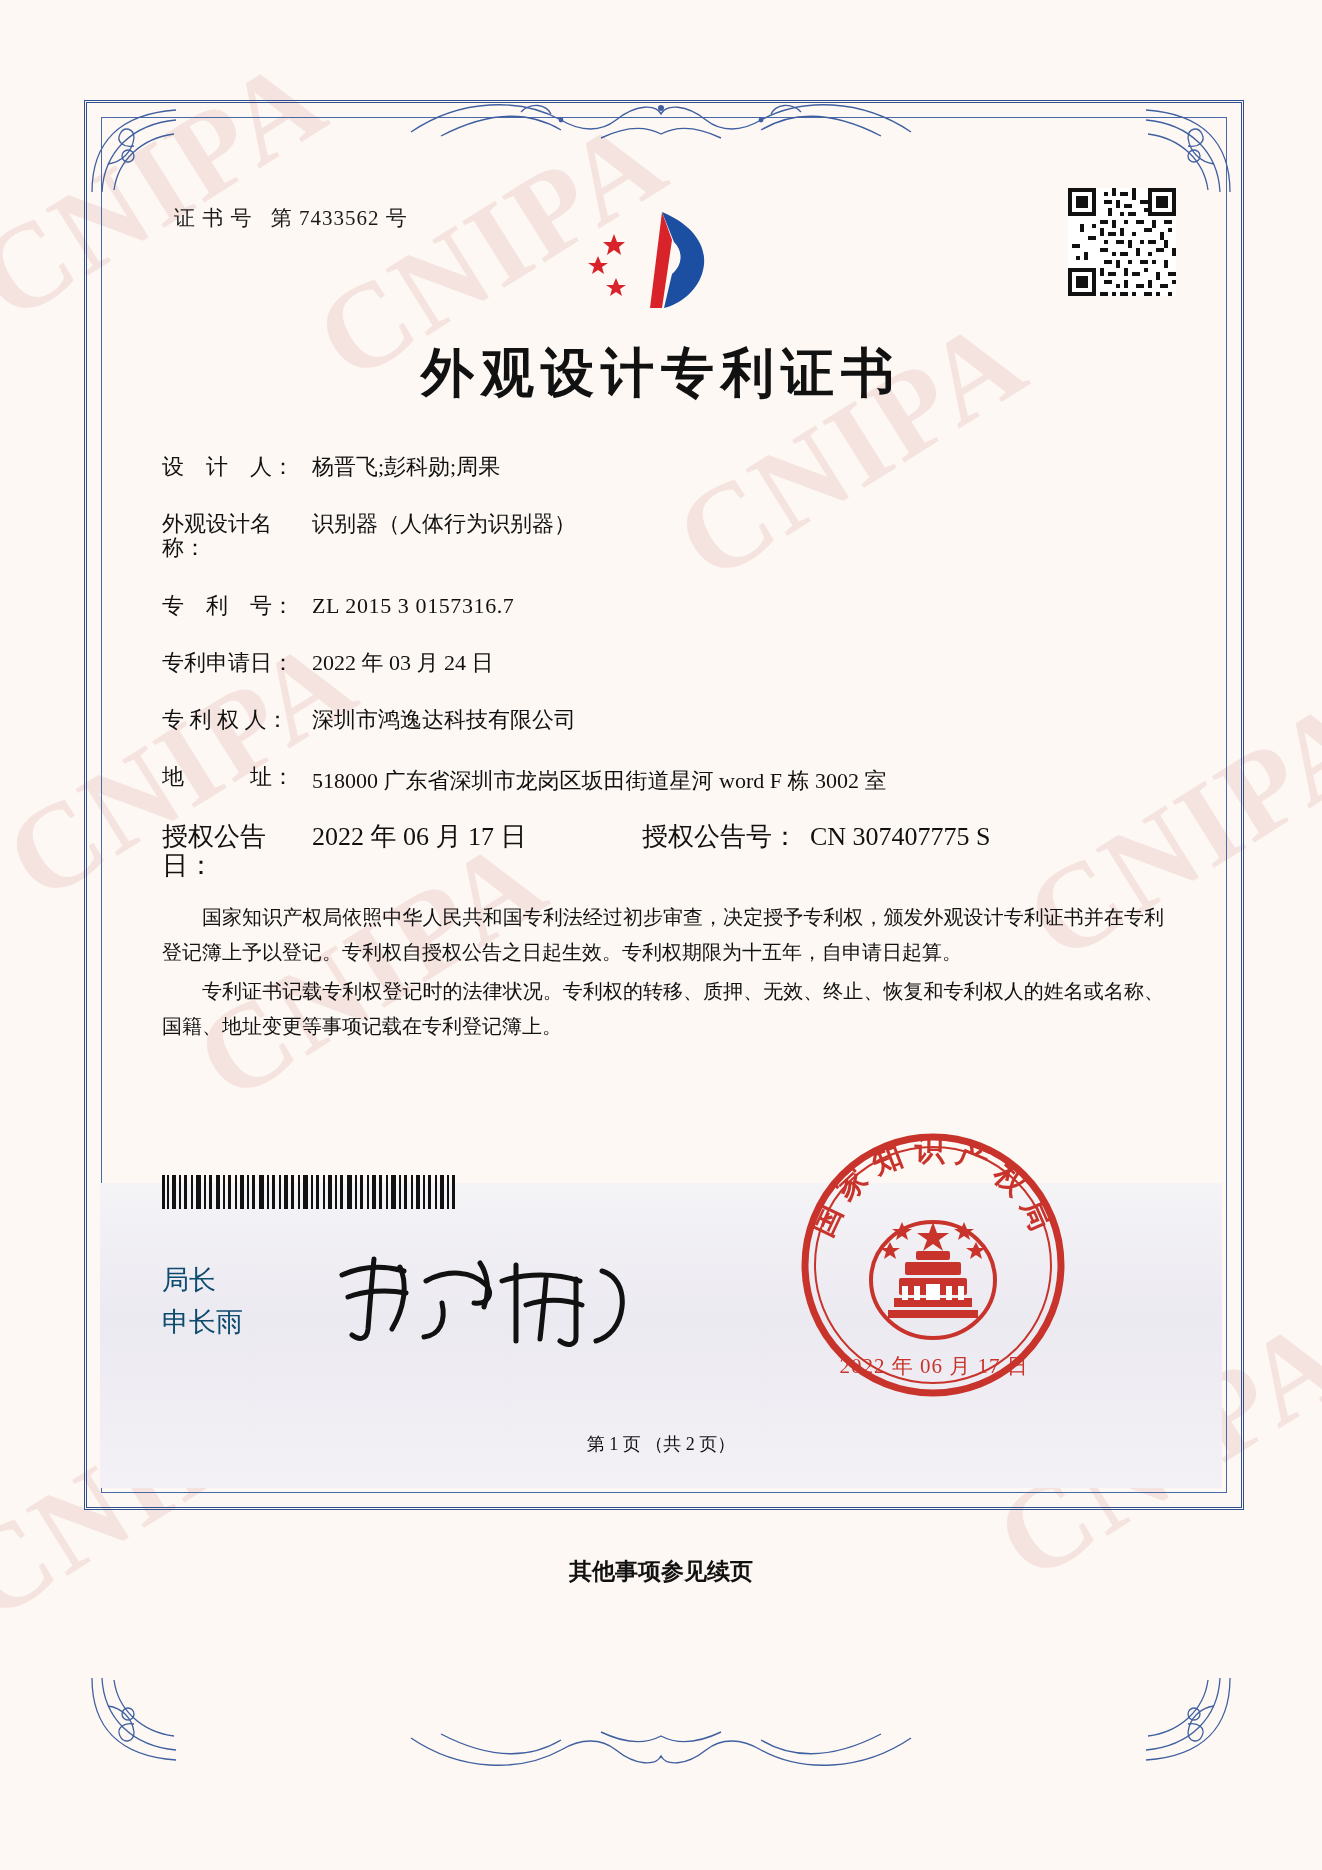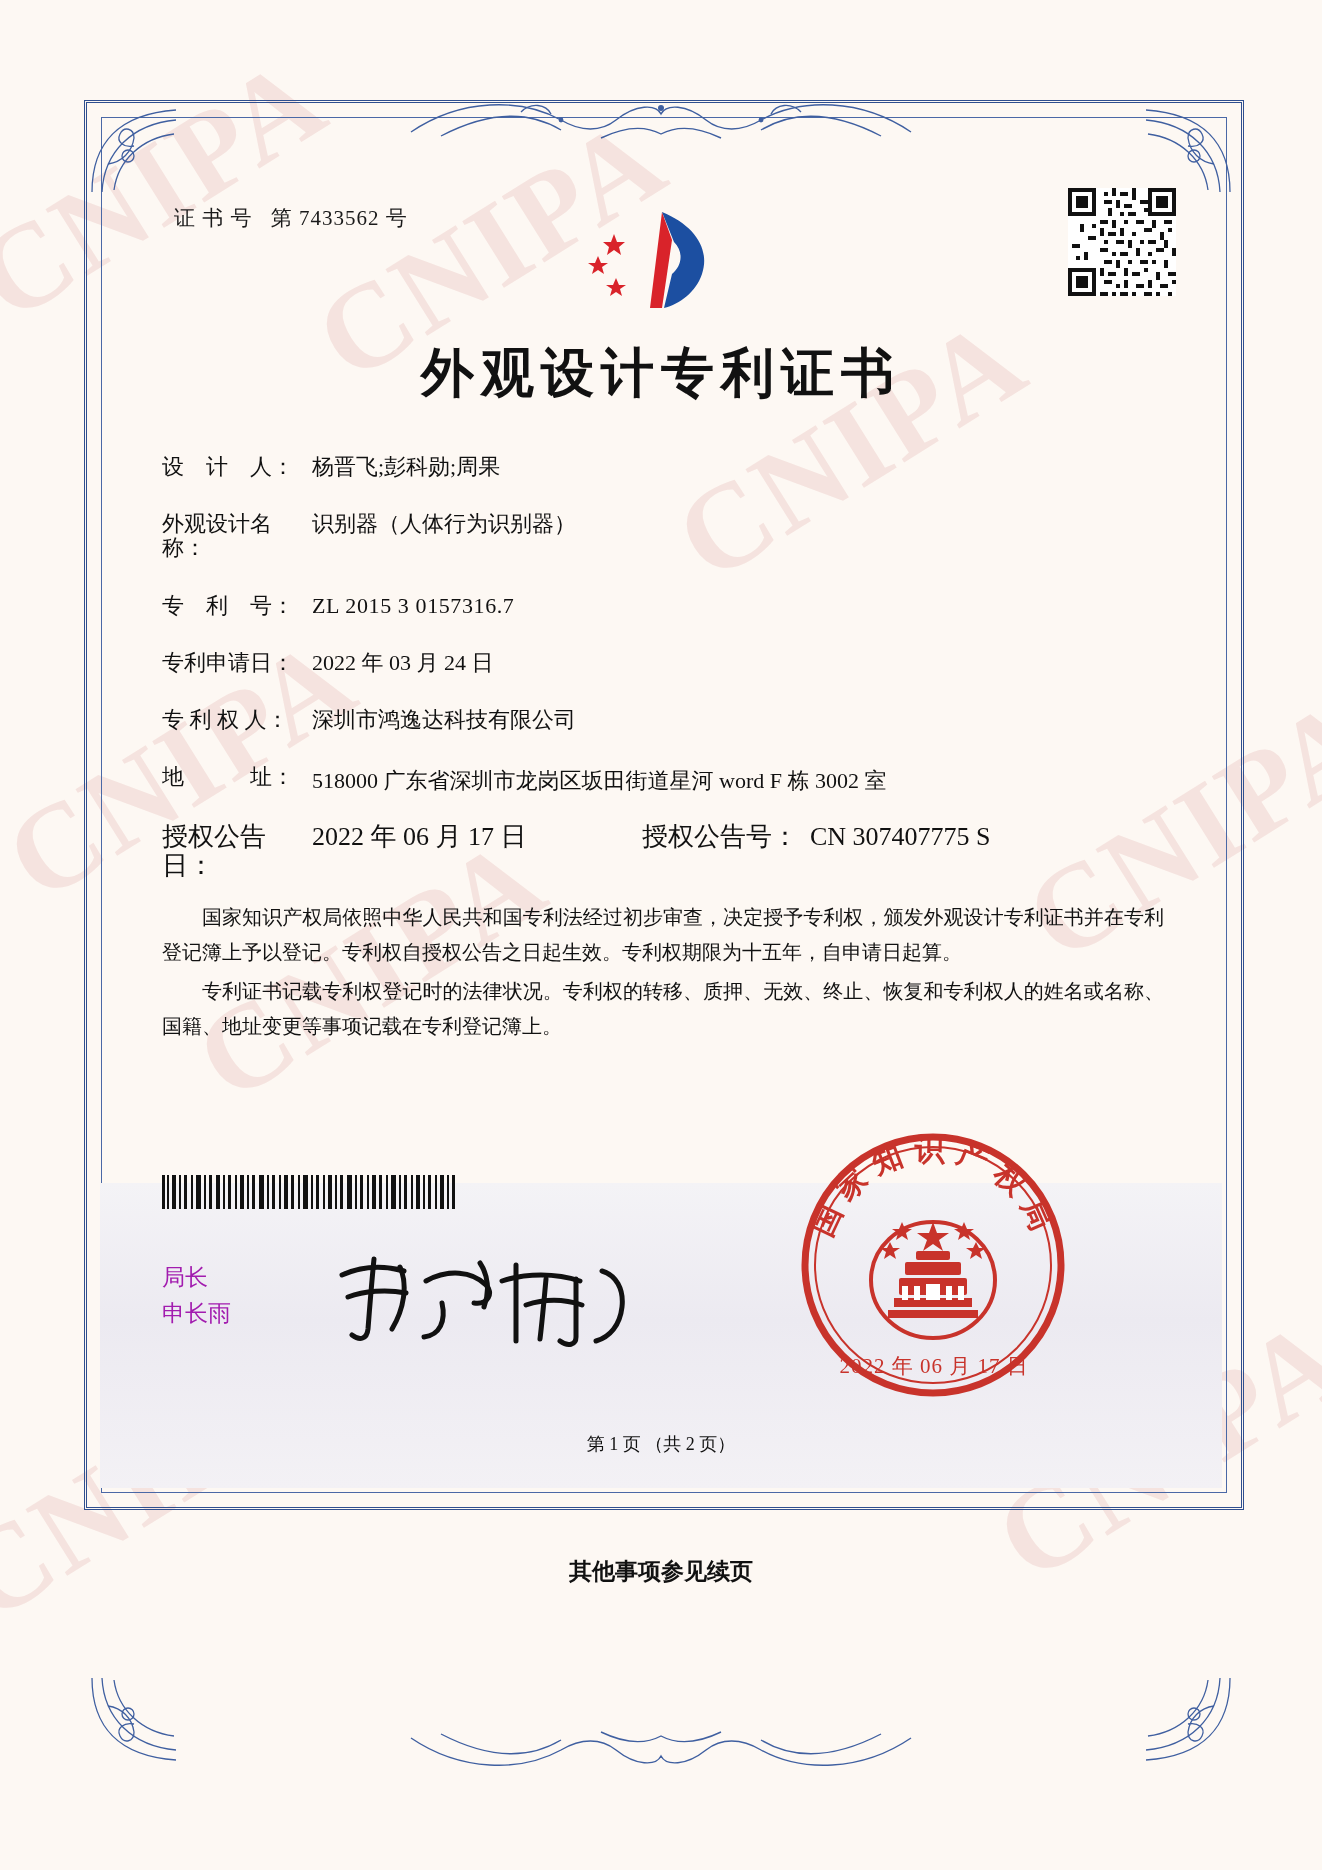--- a/index.html
+++ b/index.html
@@ -81,21 +81,21 @@
   }
   .para p{margin:0 0 4px 0;text-indent:2em;}
 
   
   .bottom-band{
     position:absolute;left:16px;right:16px;bottom:16px;height:305px;
     background:linear-gradient(180deg,#f4f3f6 0%,#eceaf1 45%,#f3f1f5 100%);
   }
   .barcode{position:absolute;left:78px;top:1075px;height:34px;width:295px;}
   .sign-label{
-    position:absolute;left:78px;top:1160px;font-size:23px;line-height:1.55;color:#a21caf;
+    position:absolute;left:78px;top:1160px;font-size:27px;line-height:1.55;color:#0c4a6e;
   }
   .signature{
     position:absolute;left:246px;top:1145px;width:310px;height:105px;
   }
   .seal{position:absolute;right:170px;top:1030px;width:270px;height:270px;}
   .seal-date{
     position:absolute;right:184px;top:1252px;width:240px;text-align:center;
     color:#c8332b;font-size:21px;letter-spacing:1px;
   }
   .page-num{

